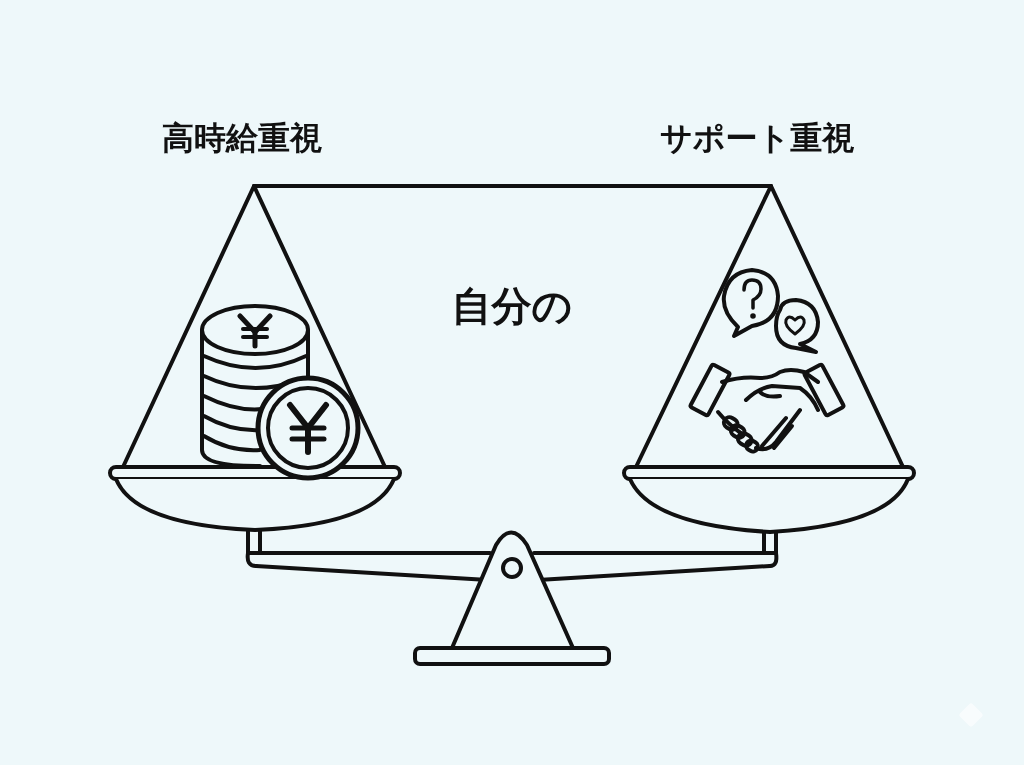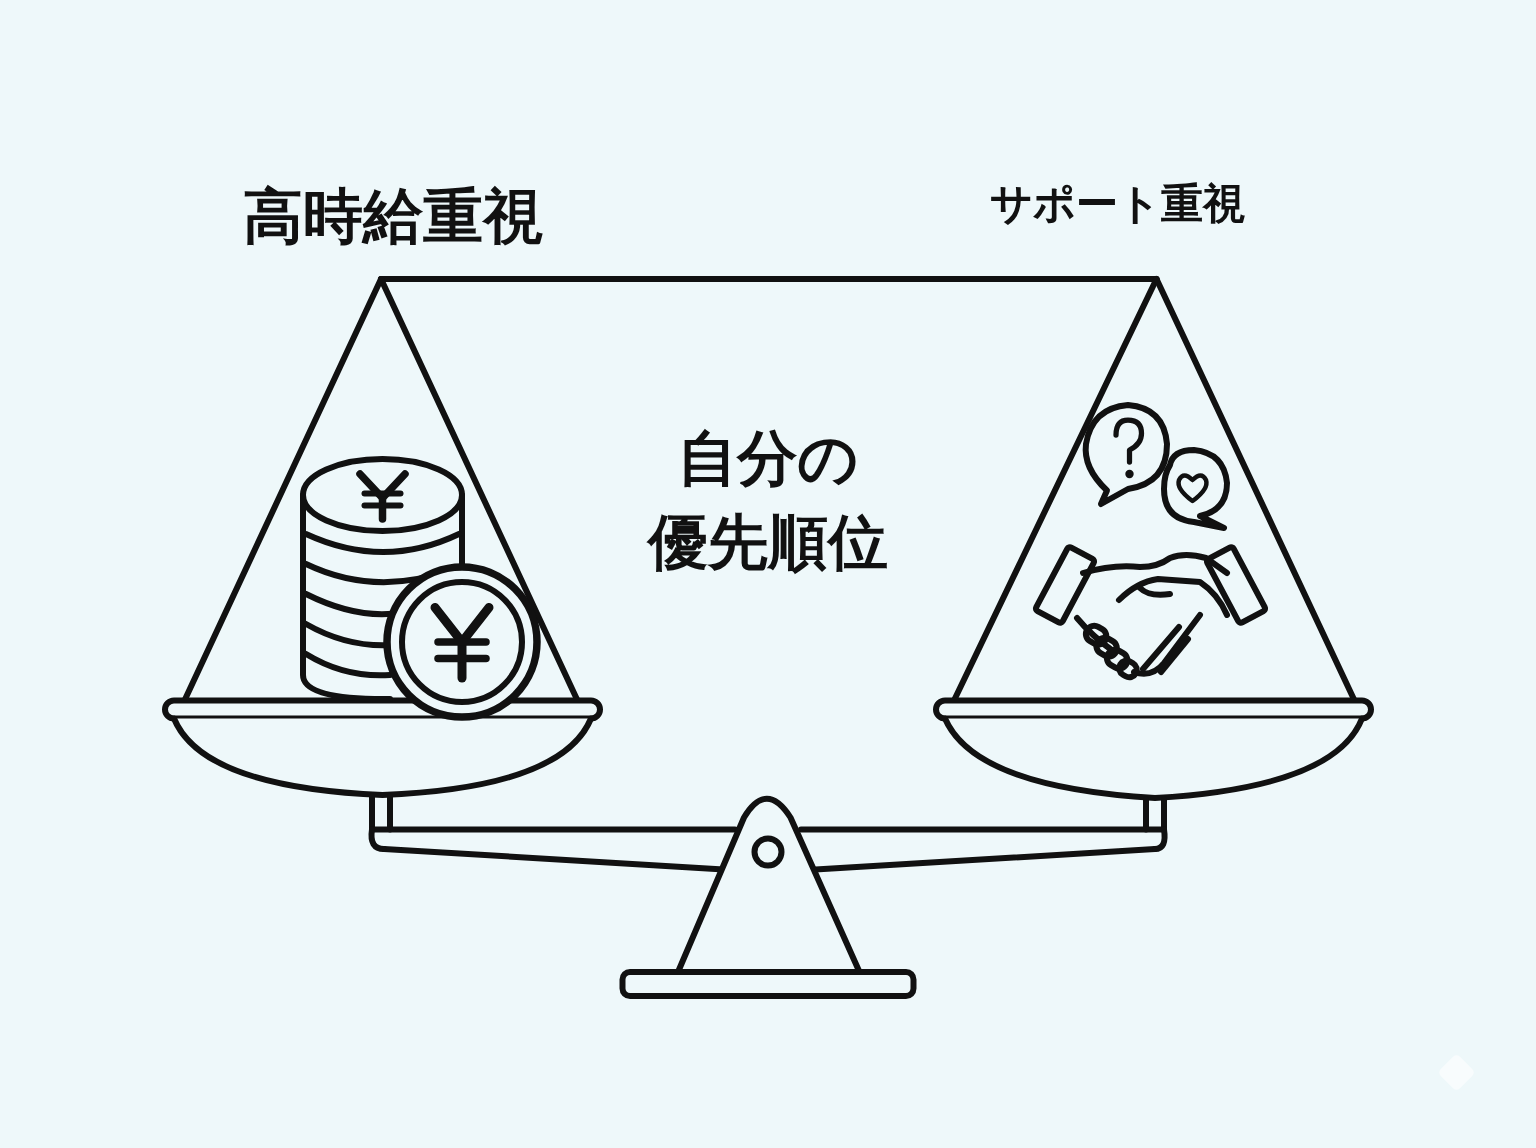--- a/index.html
+++ b/index.html
@@ -27,26 +27,26 @@
       position: absolute;
       font-family: "DejaVu Sans", sans-serif;
       font-weight: bold;
       color: #111111;
       white-space: nowrap;
       letter-spacing: 0px;
     }
     #left-label {
       left: 162px;
       top: 117px;
-      font-size: 40px;
+      font-size: 32px;
     }
     #right-label {
       left: 660px;
       top: 117px;
-      font-size: 28px;
+      font-size: 32px;
     }
     #center-text {
       position: absolute;
       left: 412px;
       top: 278px;
       width: 200px;
       text-align: center;
       font-family: "DejaVu Sans", sans-serif;
       font-weight: bold;
       font-size: 40px;
@@ -175,17 +175,16 @@
       </g>
     </g>
   </svg>
 
   <div class="label" id="left-label">高時給重視</div>
 
   <div class="label" id="right-label">サポート重視</div>
 
   <div id="center-text">
     <div>自分の</div>
-    <div>優先順位</div>
   </div>
 
   <div class="sparkle"></div>
 </div>
 
 </body></html>

